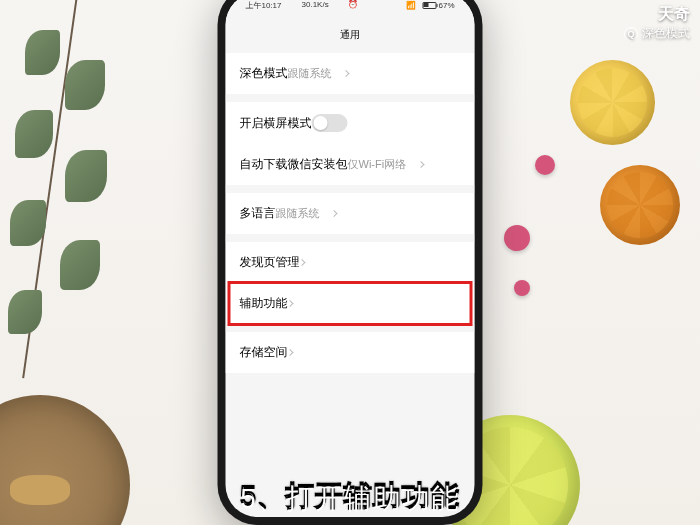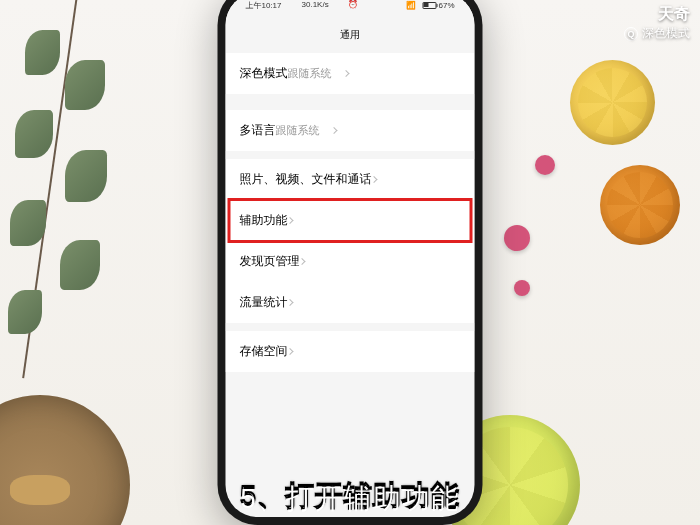--- a/index.html
+++ b/index.html
@@ -312,63 +312,62 @@
         <div class="setting-item">
           <span>深色模式</span>
           <span class="setting-item-value">
             <span>跟随系统</span>
             <span class="chevron"></span>
           </span>
         </div>
 
         <div class="section-gap"></div>
 
-
-
+        <div class="setting-item">
+          <span>开启横屏模式</span>
+          <span class="toggle"></span>
+        </div>
+
+
+        <div class="setting-item">
+          <span>自动下载微信安装包</span>
+          <span class="setting-item-value">
+            <span>仅Wi-Fi网络</span>
+            <span class="chevron"></span>
+          </span>
+        </div>
 
         <div class="section-gap"></div>
 
         <div class="setting-item">
           <span>多语言</span>
           <span class="setting-item-value">
             <span>跟随系统</span>
             <span class="chevron"></span>
           </span>
         </div>
 
 
         <div class="section-gap"></div>
 
-        <div class="setting-item">
-          <span>照片、视频、文件和通话</span>
+
+        <div class="setting-item">
+          <span>发现页管理</span>
           <span class="setting-item-value">
             <span class="chevron"></span>
           </span>
         </div>
 
         <div class="setting-item highlighted">
           <span>辅助功能</span>
           <span class="setting-item-value">
             <span class="chevron"></span>
           </span>
         </div>
 
-        <div class="setting-item">
-          <span>发现页管理</span>
-          <span class="setting-item-value">
-            <span class="chevron"></span>
-          </span>
-        </div>
-
-        <div class="setting-item">
-          <span>流量统计</span>
-          <span class="setting-item-value">
-            <span class="chevron"></span>
-          </span>
-        </div>
 
         <div class="section-gap"></div>
 
         <div class="setting-item">
           <span>存储空间</span>
           <span class="setting-item-value">
             <span class="chevron"></span>
           </span>
         </div>
 

